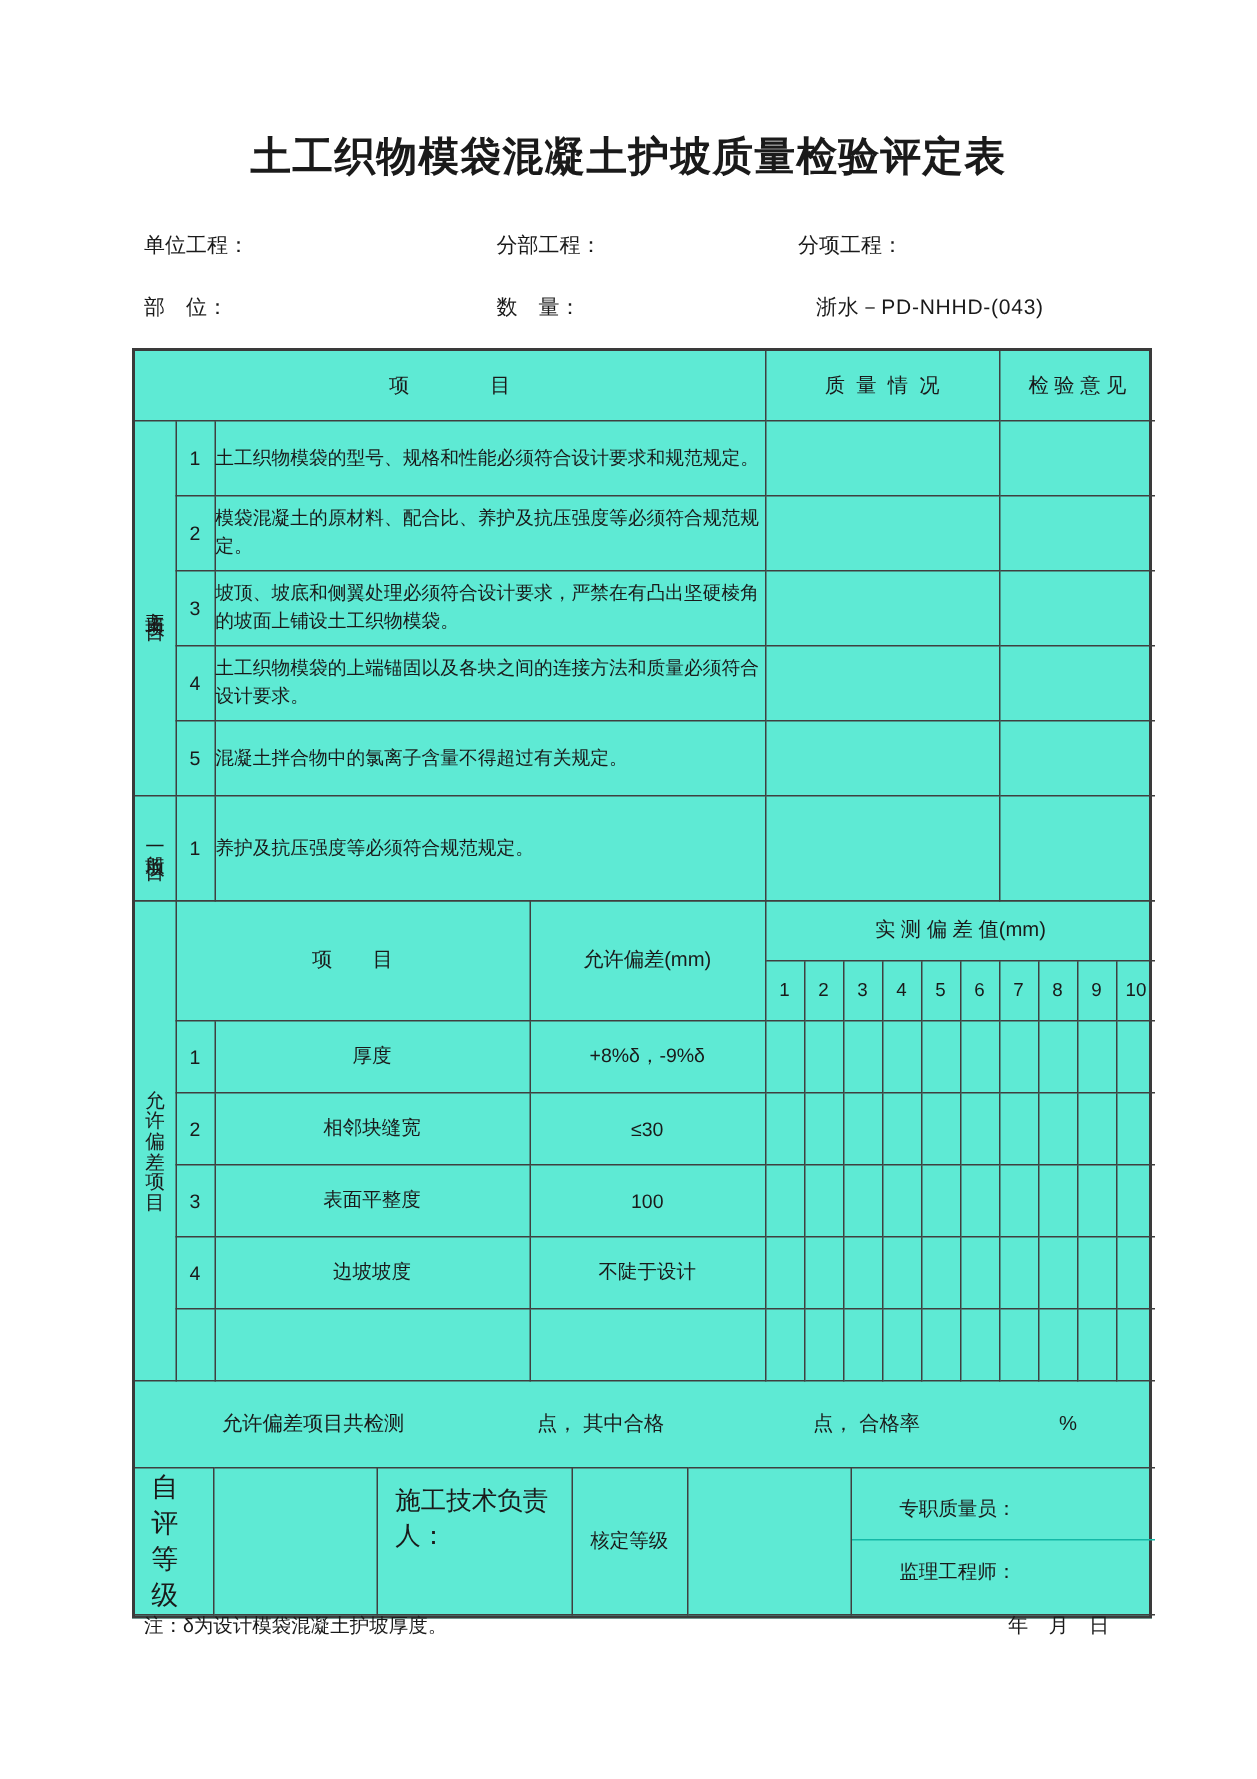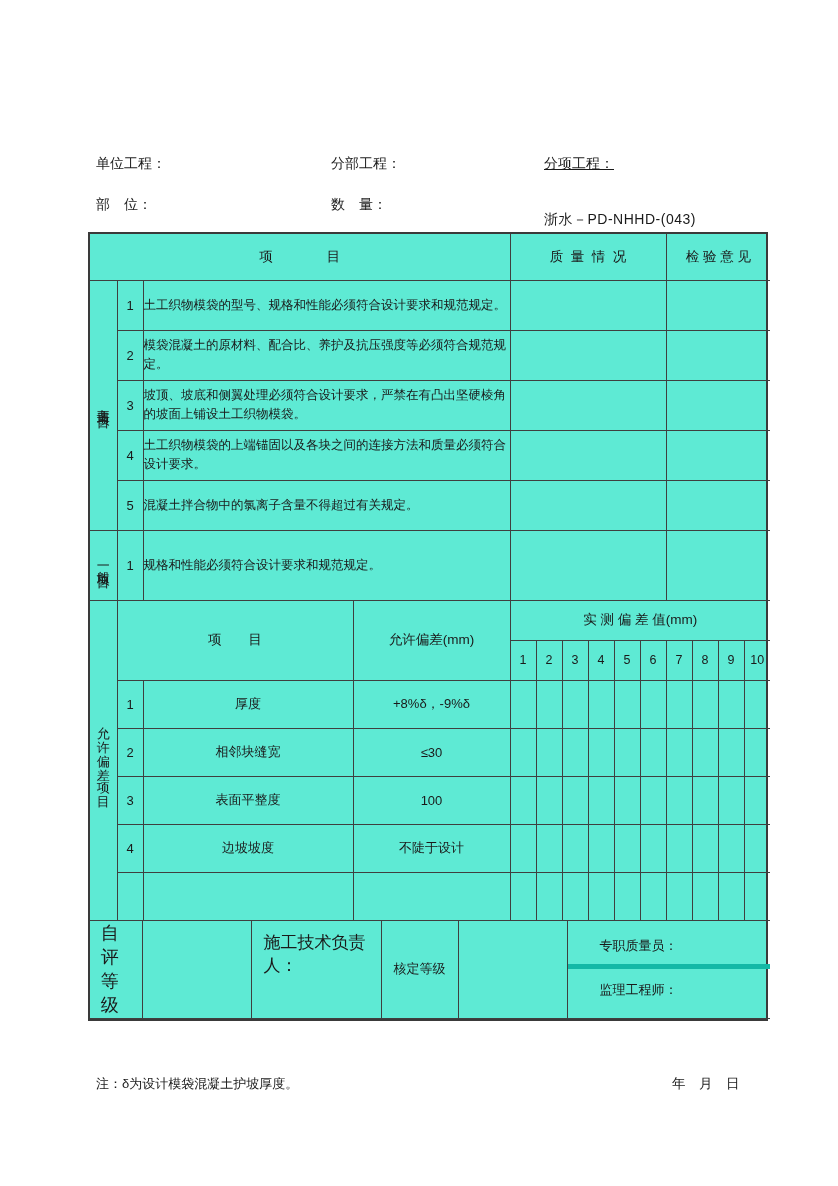--- a/index.html
+++ b/index.html
@@ -7,24 +7,24 @@
     position:relative; width:838px; height:1186px; background:#ffffff;
     font-family:"Liberation Sans", sans-serif; color:#1a1a1a; overflow:hidden;
   }
   .title {
     position:absolute; top:86px; left:0; width:100%; margin:0;
     text-align:center; font-size:27px; font-weight:bold; letter-spacing:1px;
   }
   .info-item { position:absolute; font-size:14px; white-space:pre; }
   .i-unit  { top:155px; left:96px; }
   .i-div   { top:155px; left:331px; }
-  .i-item  { top:155px; left:544px;text-decoration:underline; }
+  .i-item  { top:155px; left:532px; }
   .i-part  { top:196px; left:96px; }
   .i-qty   { top:196px; left:331px; }
-  .i-code  { top:196px; left:544px; letter-spacing:0.5px;margin-top:15px; }
+  .i-code  { top:196px; left:544px; letter-spacing:0.5px; }
 
   .tablewrap {
     position:absolute; left:88px; top:232px; width:680px;
     border:2px solid #3a3a3a; box-sizing:border-box; background:#5eead4;
   }
   table.tbl { border-collapse:collapse; table-layout:fixed; width:100%; }
   table.tbl + table.tbl { margin-top:-1px; }
   table.tbl td { border:1px solid #3f3f3f; padding:0; vertical-align:middle; }
   table.tbl tr > td:first-child { border-left:none; }
   table.tbl tr > td:last-child  { border-right:none; }
@@ -56,30 +56,31 @@
   .s2 { left:268px; }
   .s3 { left:452px; }
   .s4 { left:616px; }
 
   .self-cell { text-align:center; }
   .wrap2 { display:inline-block; width:30px; font-size:18px; line-height:1.35; text-align:left; }
   .toplft { vertical-align:top !important; text-align:left; padding:10px 4px 0 12px !important; font-size:17px; }
   .ctr { text-align:center; font-size:13px; }
   .sig-cell { padding:0 !important; }
   .sig-half { height:42px; display:flex; align-items:center; padding-left:32px; font-size:13px; box-sizing:border-box; }
-  .sig-top { border-bottom:5px solid #14b8a6; }
+  .sig-top { border-bottom:1px solid #14b8a6; }
 
   .note { position:absolute; top:1075px; left:96px; font-size:13px; }
   .date { position:absolute; top:1075px; left:672px; font-size:13.5px; white-space:pre; }
 </style>
 </head>
 <body>
 
 <div class="page">
 
+  <h1 class="title">土工织物模袋混凝土护坡质量检验评定表</h1>
 
   <span class="info-item i-unit">单位工程：</span>
   <span class="info-item i-div">分部工程：</span>
   <span class="info-item i-item">分项工程：</span>
   <span class="info-item i-part">部　位：</span>
   <span class="info-item i-qty">数　量：</span>
   <span class="info-item i-code">浙水－PD-NHHD-(043)</span>
 
   <div class="tablewrap">
 
@@ -128,21 +129,21 @@
         <td class="num">5</td>
         <td class="desc">混凝土拌合物中的氯离子含量不得超过有关规定。</td>
         <td></td>
         <td></td>
       </tr>
       <tr class="r-gen">
         <td class="vcell">
           <span class="vlabel">一般项目</span>
         </td>
         <td class="num">1</td>
-        <td class="desc">规格和性能必须符合设计要求和规范规定。</td>
+        <td class="desc">养护及抗压强度等必须符合规范规定。</td>
         <td></td>
         <td></td>
       </tr>
     </tbody>
       </table>
 
     <table class="tbl mid">
       <colgroup>
         <col style="width:27px">
           <col style="width:26px">
@@ -251,20 +252,26 @@
             <td></td>
             <td></td>
             <td></td>
             <td></td>
             <td></td>
             <td></td>
       </tr>
     </tbody>
       </table>
 
+    <div class="summary">
+      <span class="s1">允许偏差项目共检测</span>
+      <span class="s2">点， 其中合格</span>
+      <span class="s3">点， 合格率</span>
+      <span class="s4">%</span>
+    </div>
 
     <table class="tbl bot">
       <colgroup>
         <col style="width:52px">
           <col style="width:109px">
           <col style="width:130px">
         <col style="width:77px">
           <col style="width:109px">
           <col style="width:203px">
       </colgroup>

